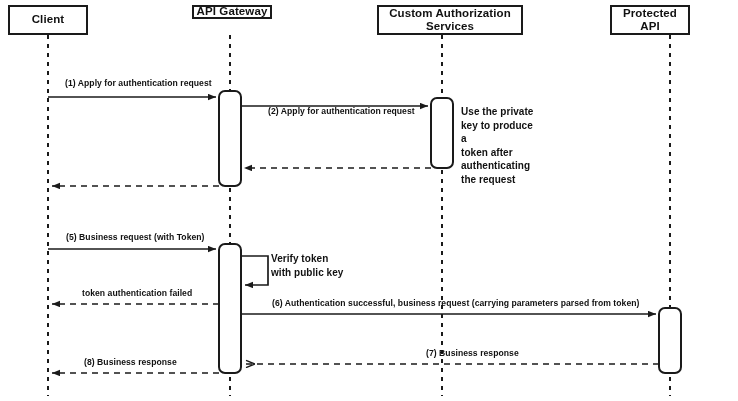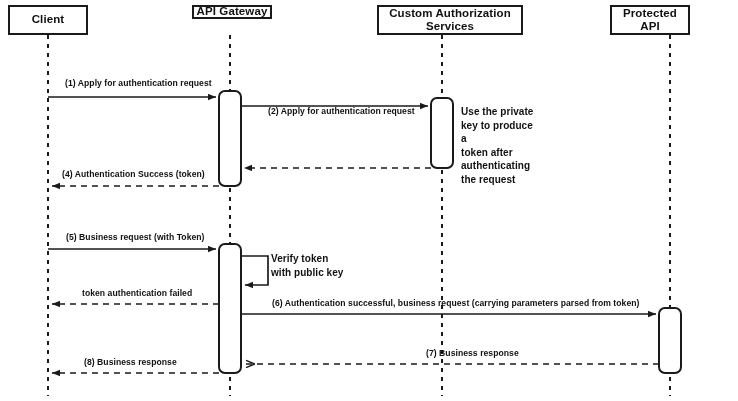--- a/index.html
+++ b/index.html
@@ -116,21 +116,20 @@
   <div class="lifeline-box" style="left:377px; top:5px; width:146px; height:30px; padding:0 2px;">
     <span>Custom Authorization Services</span>
   </div>
 
   <div class="lifeline-box" style="left:610px; top:5px; width:80px; height:30px;">
     <span>Protected API</span>
   </div>
 
   <div class="msg-label" style="left:65px; top:78px;">(1) Apply for authentication request</div>
   <div class="msg-label" style="left:268px; top:90px;margin-top:16px;">(2) Apply for authentication request</div>
-  <div class="msg-label" style="left:62px; top:169px;">(4) Authentication Success (token)</div>
   <div class="msg-label" style="left:66px; top:232px;">(5) Business request (with Token)</div>
   <div class="msg-label" style="left:82px; top:288px;">token authentication failed</div>
   <div class="msg-label" style="left:272px; top:298px;">(6) Authentication successful, business request (carrying parameters parsed from token)</div>
   <div class="msg-label" style="left:406px; top:348px;padding-left:20px;">(7) Business response</div>
   <div class="msg-label" style="left:84px; top:357px;">(8) Business response</div>
 
   <div class="note-label" style="left:461px; top:105px; width:75px;">
     <div>Use the private</div>
     <div>key to produce a</div>
     <div>token after</div>

